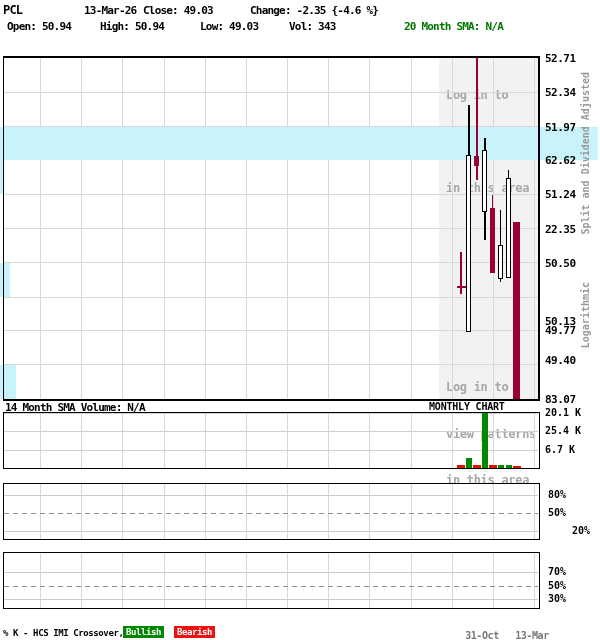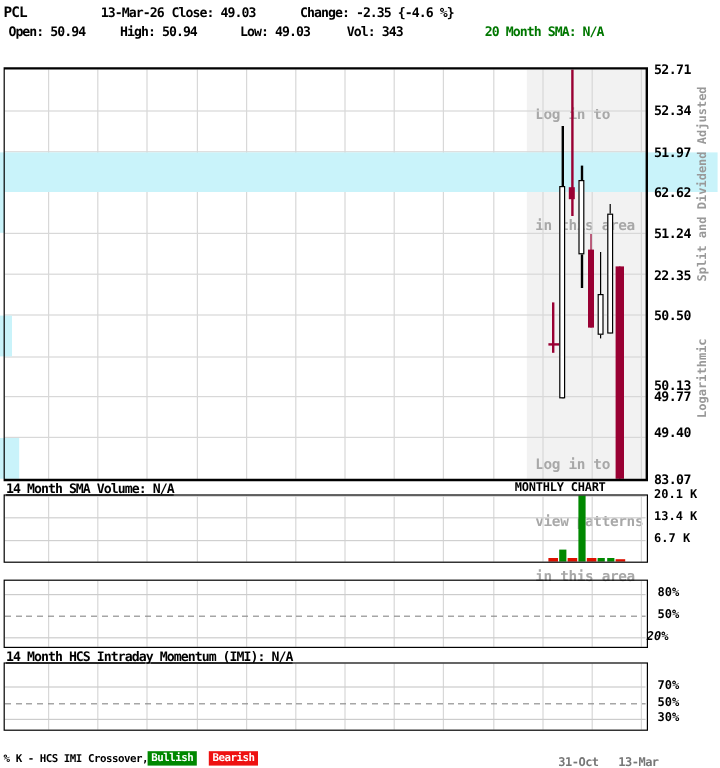--- a/index.html
+++ b/index.html
@@ -1,21 +1,21 @@
 <!DOCTYPE html>
 <html><head>
 <meta charset="utf-8">
 <style>
   html,body{margin:0;padding:0;background:#fff;}
   .page{position:relative;width:600px;height:640px;background:#fff;overflow:hidden;
         font-family:"DejaVu Sans Mono","Liberation Mono",monospace;color:#000;}
   .abs{position:absolute;}
   .hl{font-size:11px;font-weight:bold;letter-spacing:-0.8px;white-space:pre;}
   .blue{color:#0000cc;} .green{color:#007700;} .maroon{color:#990033;}
-  .seclabel{font-size:11px;font-weight:bold;letter-spacing:-0.8px;white-space:pre;text-decoration:underline;}
+  .seclabel{font-size:11px;font-weight:bold;letter-spacing:-0.8px;white-space:pre;}
   .vbpbox{font-size:11px;font-weight:bold;letter-spacing:-0.8px;background:#c9f3fa;text-align:center;}
   .plain{font-size:10px;font-weight:bold;letter-spacing:-0.2px;white-space:pre;}
   .axlabel{font-size:10px;font-weight:bold;white-space:pre;}
   .pricelabel{font-size:11px;font-weight:bold;letter-spacing:-0.5px;white-space:pre;}
   .vtext{writing-mode:vertical-rl;transform:rotate(180deg);font-size:10px;font-weight:bold;color:#999;white-space:pre;}
   .login{font-size:12px;font-weight:bold;letter-spacing:-0.3px;color:#a8a8a8;line-height:15.5px;white-space:pre;}
   .frame{position:absolute;box-sizing:border-box;border:1px solid #000;}
   .datelbl{font-size:10px;font-weight:bold;letter-spacing:-0.4px;color:#777;text-align:center;line-height:10px;white-space:pre;}
   .ftext{font-size:9px;font-weight:bold;letter-spacing:-0.4px;white-space:pre;}
   .badge{font-size:9px;font-weight:bold;letter-spacing:-0.4px;color:#fff;padding:1px 3px;white-space:pre;}
@@ -113,29 +113,29 @@
       <div style="position: absolute; left: 4px; top: 296.571px; width: 534px; height: 1px; background: rgb(216, 216, 216);"></div>
       <div style="position: absolute; left: 4px; top: 329.929px; width: 534px; height: 1px; background: rgb(216, 216, 216);"></div>
       <div style="position: absolute; left: 4px; top: 364.215px; width: 534px; height: 1px; background: rgb(216, 216, 216);"></div>
       <div style="position: absolute; left: 0px; top: 126.571px; width: 598px; height: 33.3587px; background: rgb(201, 243, 250);"></div>
       <div style="position: absolute; left: 0px; top: 159.929px; width: 4.28px; height: 34.2853px; background: rgb(201, 243, 250);"></div>
       <div style="position: absolute; left: 0px; top: 262.785px; width: 10.165px; height: 34.2853px; background: rgb(201, 243, 250);"></div>
       <div style="position: absolute; left: 0px; top: 364.715px; width: 16.05px; height: 34.2853px; background: rgb(201, 243, 250);"></div>
       <div style="position: absolute; left: 4px; top: 412.524px; width: 534px; height: 1px; background: rgb(208, 208, 208);"></div>
       <div class="abs axlabel" style="position: absolute; left: 545px; top: 406.524px;">20.1 K</div>
       <div style="position: absolute; left: 4px; top: 431.016px; width: 534px; height: 1px; background: rgb(208, 208, 208);"></div>
-      <div class="abs axlabel" style="position: absolute; left: 545px; top: 425.016px;">13.4 K</div>
+      <div class="abs axlabel" style="position: absolute; left: 545px; top: 425.016px;">25.4 K</div>
       <div style="position: absolute; left: 4px; top: 449.508px; width: 534px; height: 1px; background: rgb(208, 208, 208);"></div>
       <div class="abs axlabel" style="position: absolute; left: 545px; top: 443.508px;">6.7 K</div>
       <div style="position: absolute; left: 4px; top: 495px; width: 534px; height: 1px; background: rgb(204, 204, 204);"></div>
       <div class="abs axlabel" style="position: absolute; left: 548px; top: 489px;">80%</div>
       <div style="position: absolute; left: 4px; top: 513px; width: 534px; height: 1px; background: repeating-linear-gradient(to right, rgb(144, 144, 144) 0px, rgb(144, 144, 144) 5px, transparent 5px, transparent 9px);"></div>
       <div class="abs axlabel" style="position: absolute; left: 548px; top: 507px;">50%</div>
       <div style="position: absolute; left: 4px; top: 531px; width: 534px; height: 1px; background: rgb(204, 204, 204);"></div>
-      <div class="abs axlabel" style="position: absolute; left: 539px; top: 525px; font-style: italic;">20%</div>
+      <div class="abs axlabel" style="position: absolute; left: 572px; top: 525px;">20%</div>
       <div style="position: absolute; left: 4px; top: 572px; width: 534px; height: 1px; background: rgb(204, 204, 204);"></div>
       <div class="abs axlabel" style="position: absolute; left: 548px; top: 566px;">70%</div>
       <div style="position: absolute; left: 4px; top: 585.5px; width: 534px; height: 1px; background: repeating-linear-gradient(to right, rgb(144, 144, 144) 0px, rgb(144, 144, 144) 5px, transparent 5px, transparent 9px);"></div>
       <div class="abs axlabel" style="position: absolute; left: 548px; top: 579.5px;">50%</div>
       <div style="position: absolute; left: 4px; top: 599px; width: 534px; height: 1px; background: rgb(204, 204, 204);"></div>
       <div class="abs axlabel" style="position: absolute; left: 548px; top: 593px;">30%</div>
       <div style="position: absolute; left: 457px; top: 464.964px; width: 8px; height: 3.036px; background: rgb(221, 17, 0);"></div>
       <div style="position: absolute; left: 465.93px; top: 458.064px; width: 6px; height: 9.936px; background: rgb(0, 136, 0);"></div>
       <div style="position: absolute; left: 472.86px; top: 464.964px; width: 8px; height: 3.036px; background: rgb(221, 17, 0);"></div>
       <div style="position: absolute; left: 481.79px; top: 413px; width: 6px; height: 55px; background: rgb(0, 136, 0);"></div>
@@ -174,21 +174,20 @@
 
   <div class="frame" style="left:3px;top:56px;width:537px;height:345px;border-width:2px 2px 2px 1px"></div>
   <div class="frame" style="left:3px;top:412px;width:537px;height:57px"></div>
   <div class="frame" style="left:3px;top:483px;width:537px;height:57px"></div>
   <div class="frame" style="left:3px;top:552px;width:537px;height:57px"></div>
 
   <span class="abs seclabel" style="left:5px;top:401px">14 Month SMA Volume: N/A</span>
   <span class="abs plain" style="left:429px;top:401px">MONTHLY CHART</span>
 
 
-  <span class="abs seclabel" style="left:5px;top:541px">14 Month HCS Intraday Momentum (IMI): N/A</span>
 
   <div class="abs vtext" style="left:580px;top:72px">Split and Dividend Adjusted</div>
   <div class="abs vtext" style="left:580px;top:282px">Logarithmic</div>
 
   <div class="abs datelbl" style="left:452px;top:611px;width:60px">
     <div>31-Oct</div>
     
   </div>
   <div class="abs datelbl" style="left:502px;top:611px;width:60px">
     <div>13-Mar</div>

